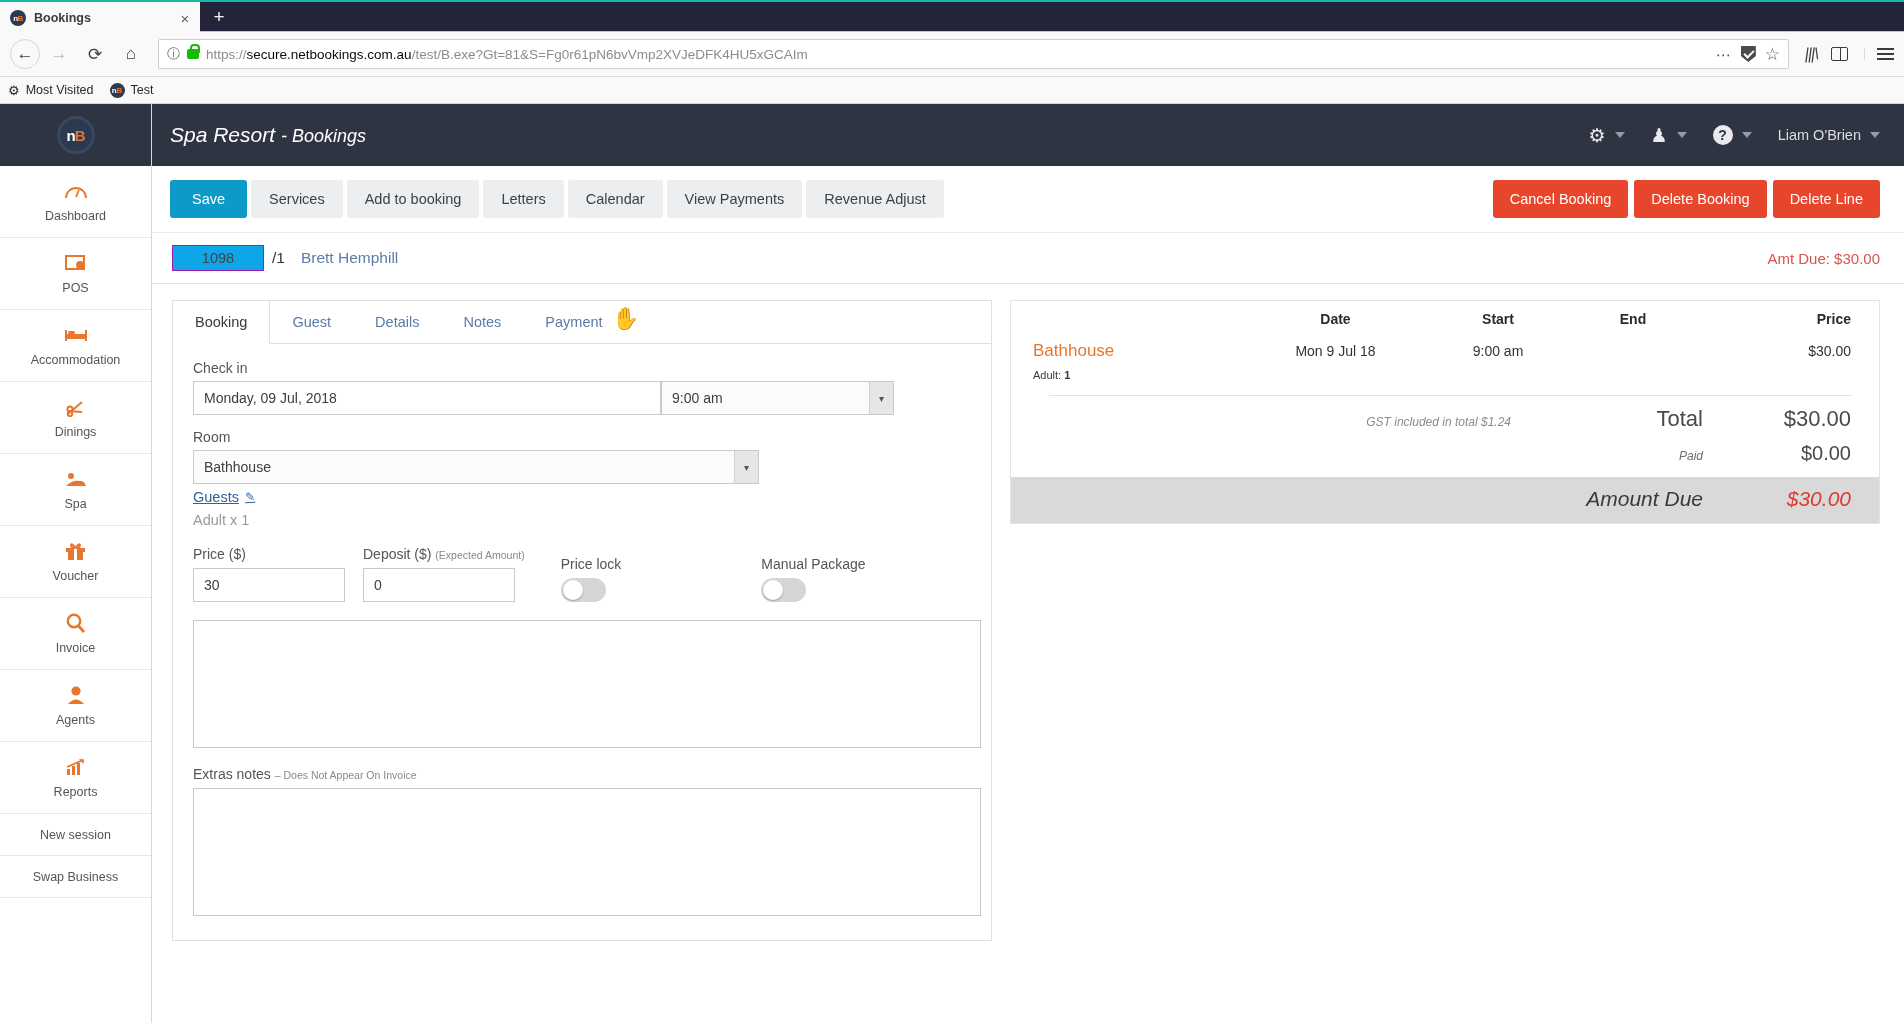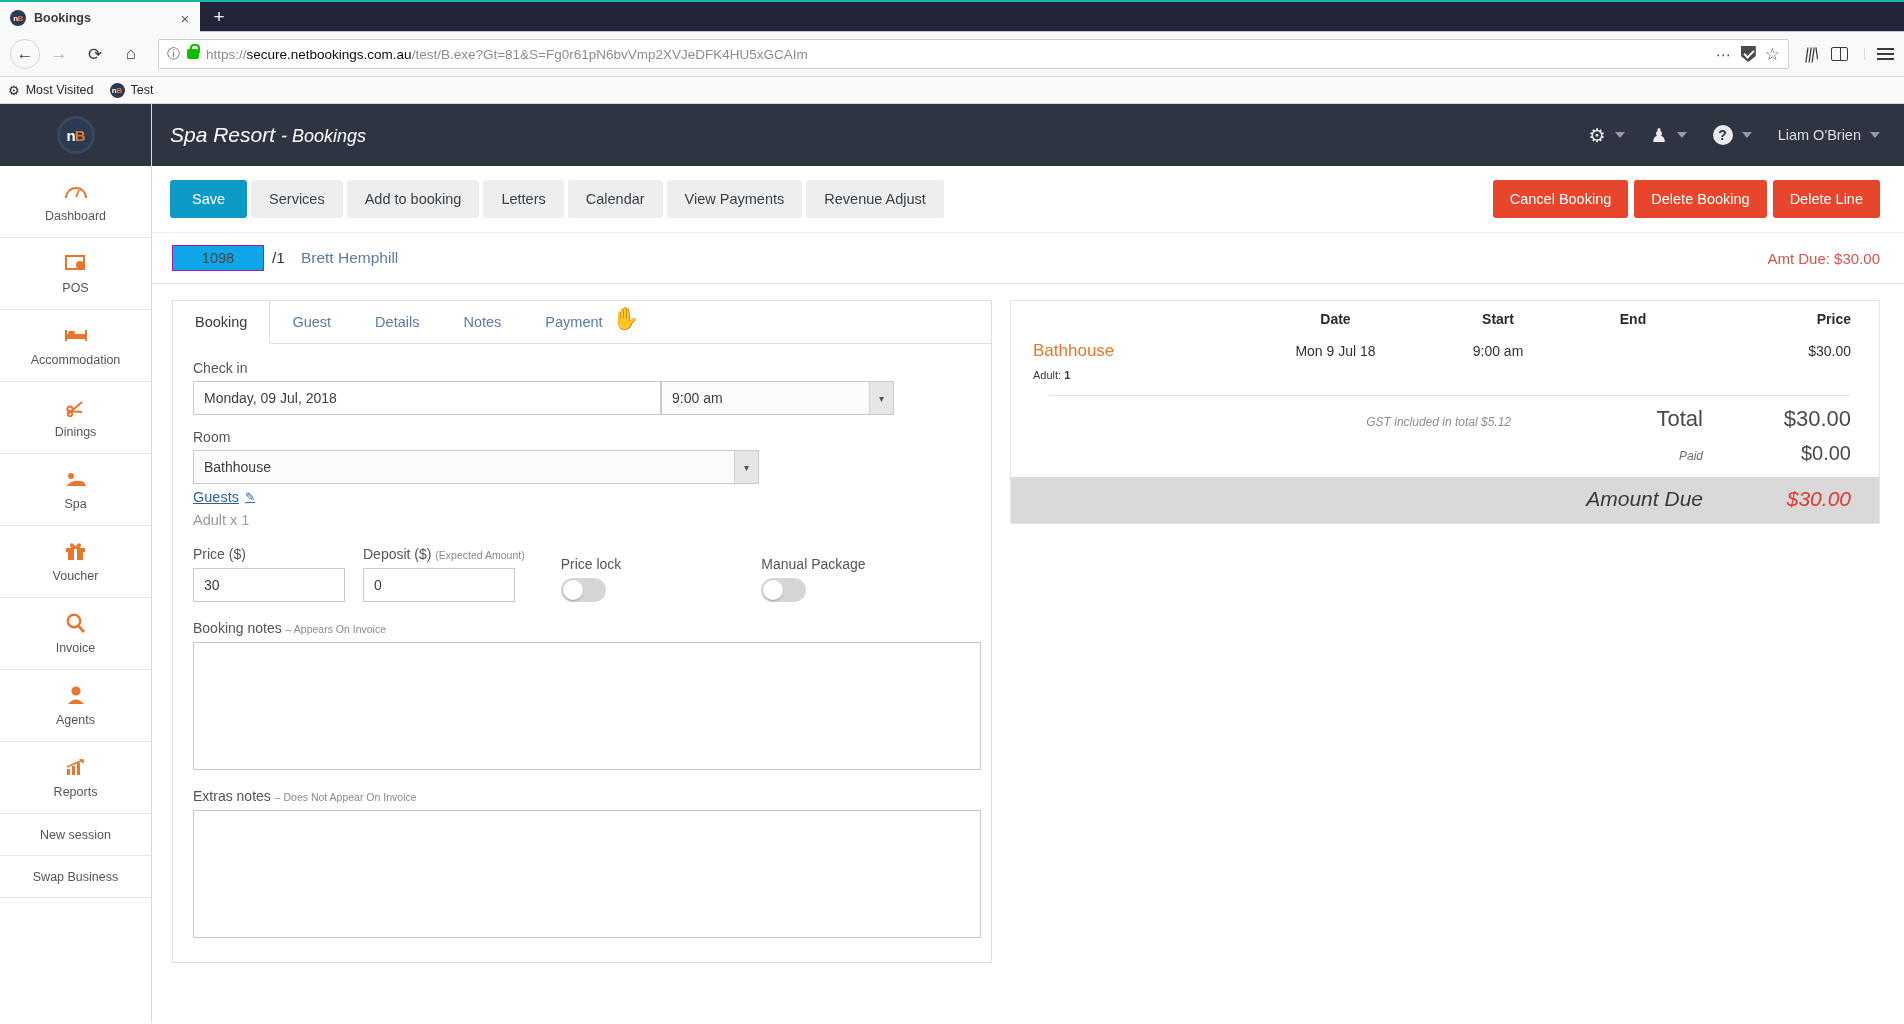--- a/index.html
+++ b/index.html
@@ -489,24 +489,20 @@
                 <div class="flabel">Price lock</div>
                 <div class="toggle"></div>
               </div>
               <div class="fieldgrp" style="margin-left:122px;">
                 <div class="flabel">Manual Package</div>
                 <div class="toggle"></div>
               </div>
             </div>
 
             <div class="notesblock">
-              <div class="flabel">
-                <span>Booking notes</span>
-                <small>– Appears On Invoice</small>
-              </div>
               <textarea class="textarea" style=""></textarea>
             </div>
 
             <div class="notesblock">
               <div class="flabel">
                 <span>Extras notes</span>
                 <small>– Does Not Appear On Invoice</small>
               </div>
               <textarea class="textarea" style=""></textarea>
             </div>
@@ -533,21 +529,21 @@
             <div class="c-price">$30.00</div>
           </div>
           <div class="adultline">
             <span>Adult:</span>
             <b>1</b>
           </div>
 
           <div class="sumrule"></div>
 
           <div class="totrow">
-            <div class="gstnote">GST included in total $5.12</div>
+            <div class="gstnote">GST included in total $1.24</div>
             <div class="totlbl">Total</div>
             <div class="totval">$30.00</div>
           </div>
 
           <div class="totrow">
             <div class="gstnote"></div>
             <div class="paidlbl">Paid</div>
             <div class="paidval">$0.00</div>
           </div>
 

